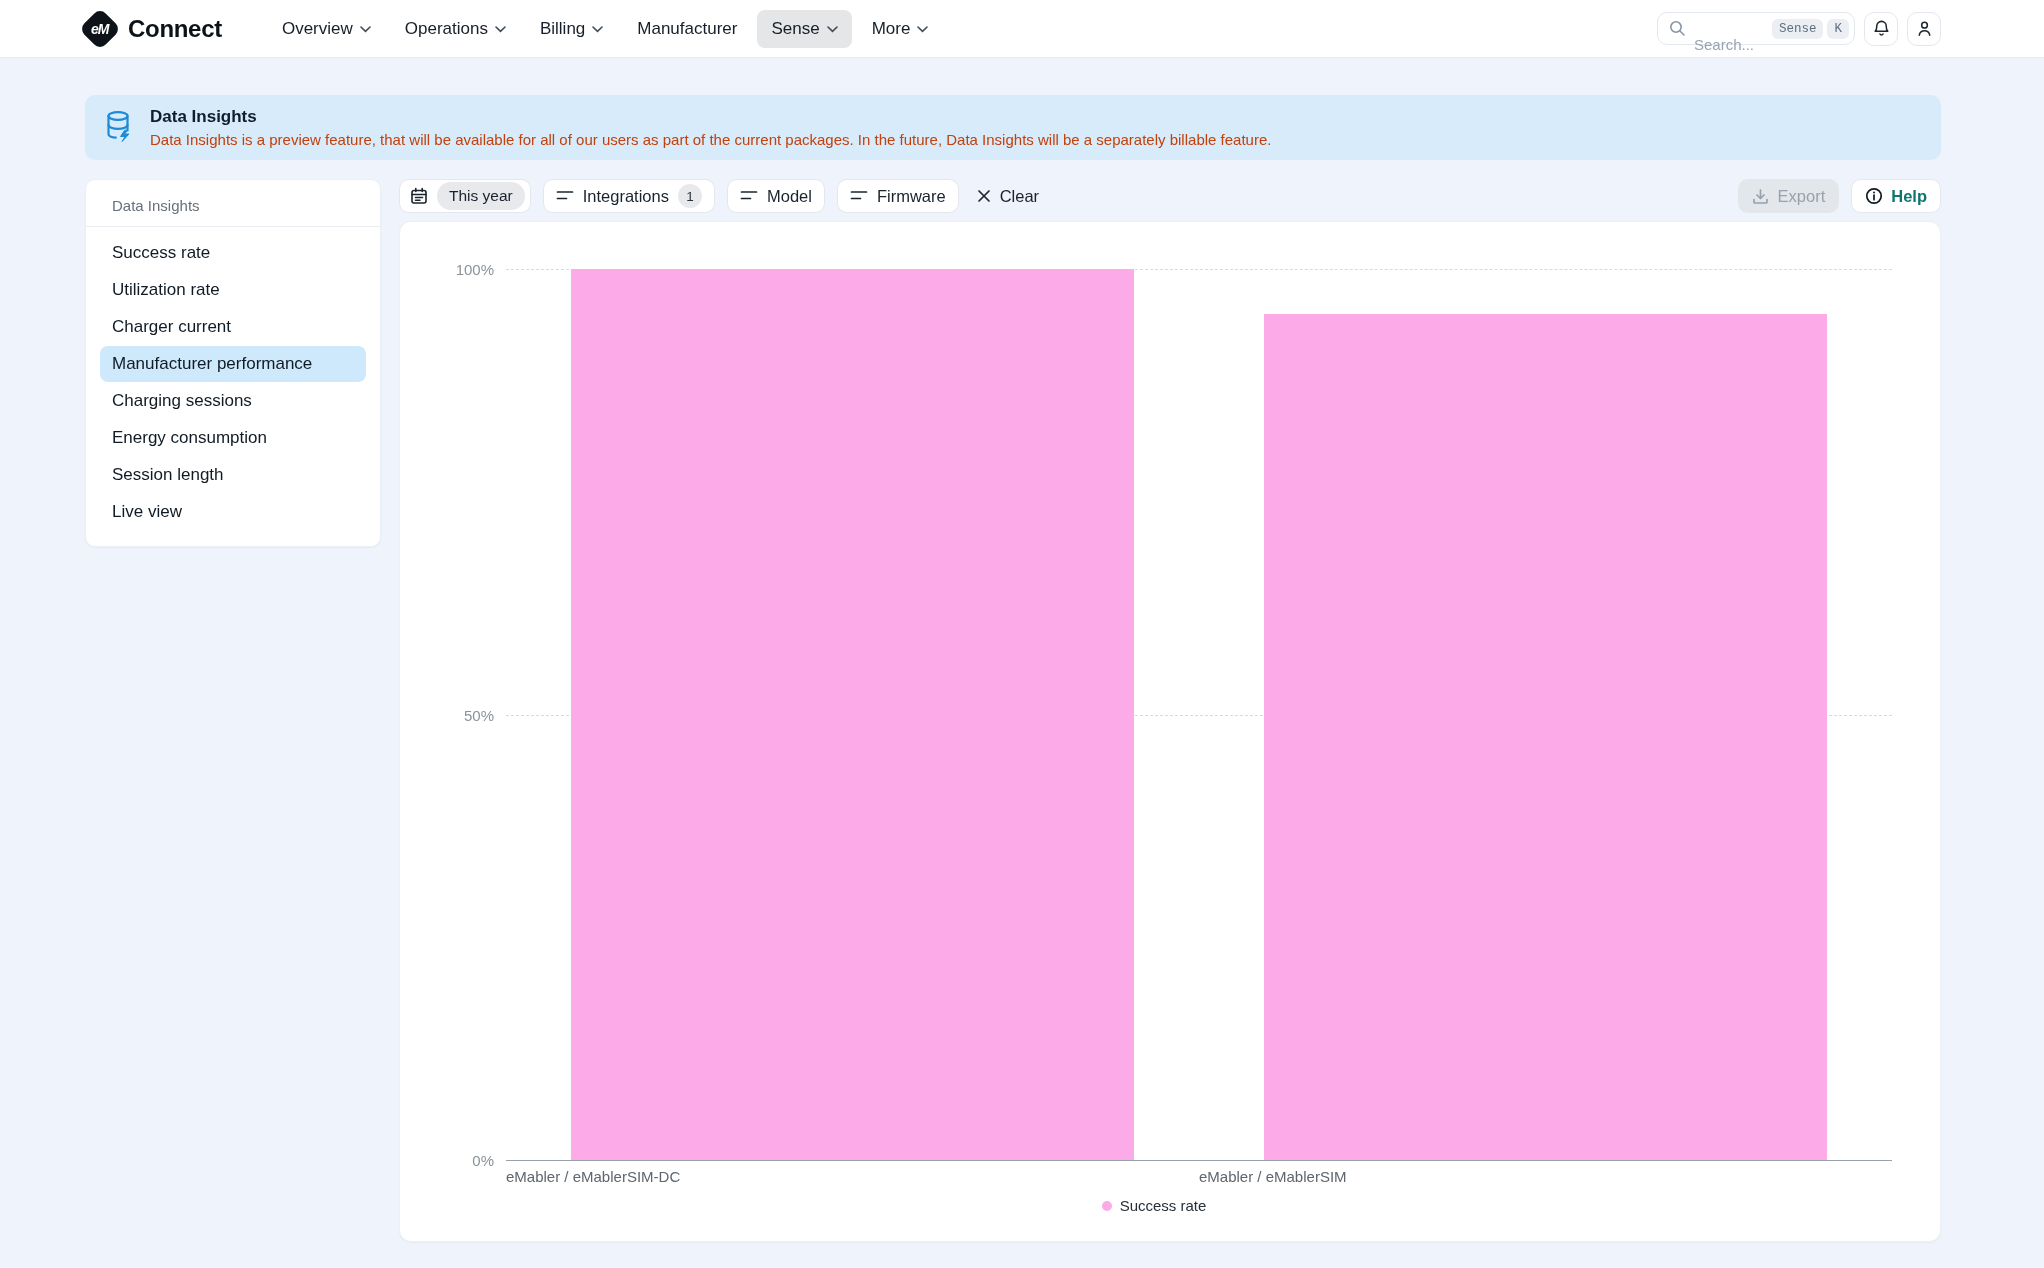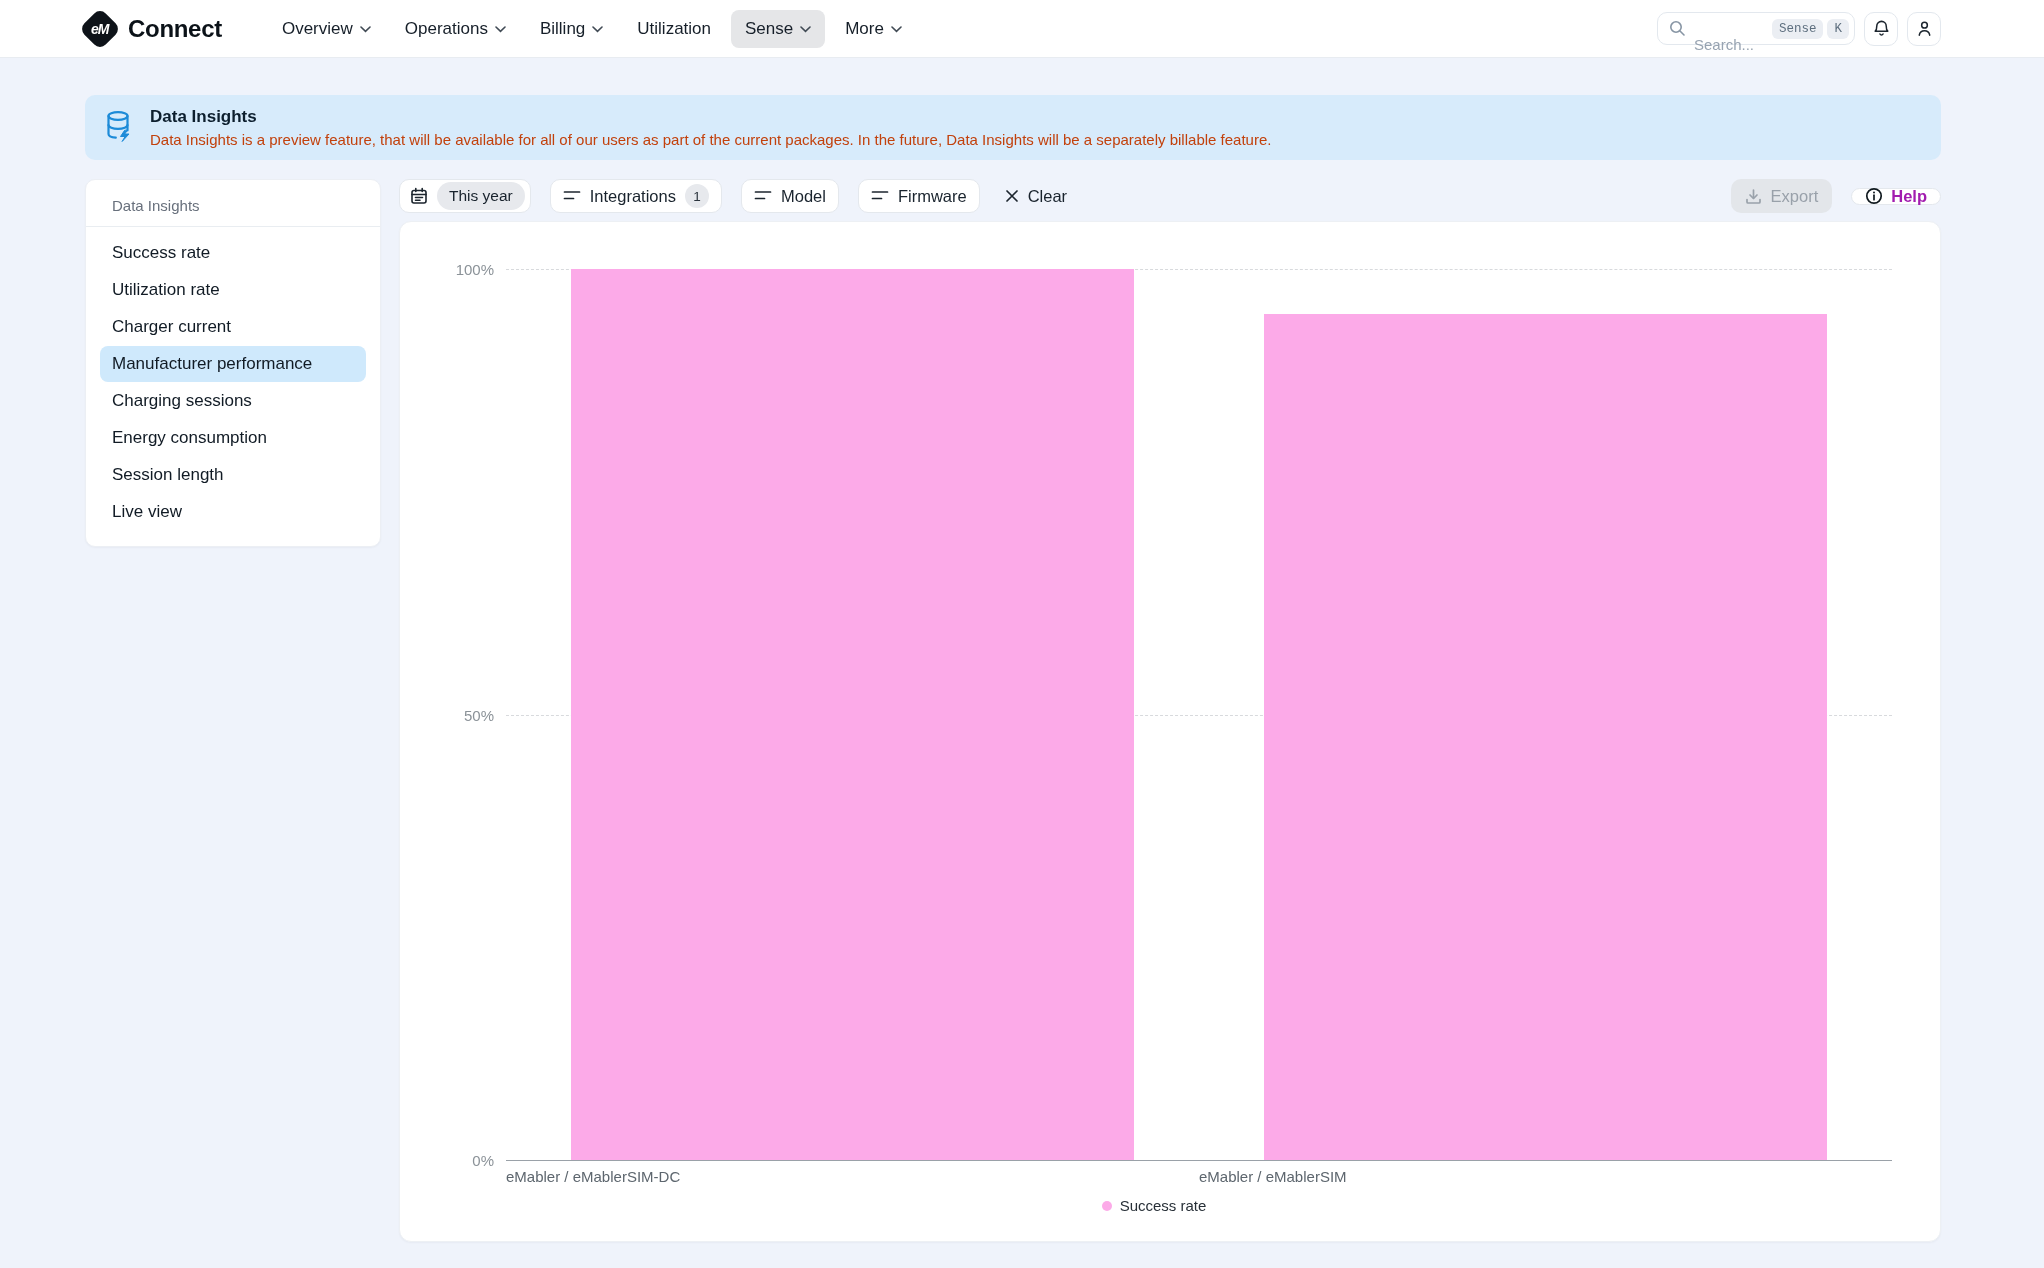--- a/index.html
+++ b/index.html
@@ -30,29 +30,29 @@
 
   
   .content { display:flex; gap:18px; padding:19px 103px 0 85px; align-items:flex-start; }
   .sidebar { width:296px; background:#fff; border:1px solid #eceff4; border-radius:10px; padding:13px 14px 16px; box-shadow:0 1px 2px rgba(16,24,40,.04); }
   .sidebar-header { font-size:15px; color:#68707c; padding:4px 12px 12px; }
   .sidebar-divider { border-top:1px solid #e9edf1; margin:0 -14px 8px; }
   .side-item { font-size:17px; color:#111b25; padding:8px 12px; border-radius:8px; margin-top:1px; cursor:pointer; }
   .side-item.selected { background:#cfe9fc; font-weight:500; }
 
   .main { flex:1; }
-  .filter-row { display:flex; align-items:center; gap:19px; margin-bottom:8px; height:34px; }
+  .filter-row { display:flex; align-items:center; gap:12px; margin-bottom:8px; height:34px; }
   .chip { background:#fff; border:1px solid #e4e8ed; border-radius:10px; height:34px; display:flex; align-items:center; gap:9px; padding:0 12px; font-size:16.5px; font-weight:500; color:#19232d; cursor:pointer; }
   .chip.date { padding:0 5px 0 10px; }
   .date-pill { background:#e7e9ed; border-radius:15px; padding:5px 12px; font-size:15.5px; }
   .count-badge { width:24px; height:24px; border-radius:50%; background:#e7e9ed; display:flex; align-items:center; justify-content:center; font-size:13.5px; color:#2b343d; }
   .clear-btn { display:flex; align-items:center; gap:9px; font-size:16.5px; font-weight:500; color:#19232d; background:none; border:none; padding:0 6px; cursor:pointer; font-family:inherit; }
   .spacer { flex:1; }
   .export-btn { background:#e3e6ea; border:none; border-radius:10px; height:34px; display:flex; align-items:center; gap:9px; padding:0 14px; font-size:16.5px; font-weight:500; color:#99a1aa; font-family:inherit; cursor:default; }
-  .help-btn { background:#fff; border:1px solid #e4e8ed; border-radius:10px; height:17px; display:flex; align-items:center; gap:8px; padding:0 13px; font-size:16.5px; font-weight:700; color:#a21caf; font-family:inherit; cursor:pointer; }
+  .help-btn { background:#fff; border:1px solid #e4e8ed; border-radius:10px; height:34px; display:flex; align-items:center; gap:8px; padding:0 13px; font-size:16.5px; font-weight:700; color:#0f766e; font-family:inherit; cursor:pointer; }
 
   
   .chart-card { background:#fff; border:1px solid #edf0f4; border-radius:12px; box-shadow:0 1px 2px rgba(16,24,40,.04); height:1021px; padding:47px 48px 0 16px; }
   .chart-wrap { display:flex; }
   .y-labels { width:90px; position:relative; height:891px; }
   .y-labels span { position:absolute; right:12px; transform:translateY(-50%); font-size:15px; color:#8b9298; }
   .yt-100 { top:0; } .yt-50 { top:50%; } .yt-0 { top:100%; }
   .plot { flex:1; height:891px; position:relative; }
   .gridline { position:absolute; left:0; right:0; border-top:1.5px dashed #d8dadd; }
   .gl-100 { top:0; } .gl-50 { top:50%; }
@@ -97,21 +97,21 @@
     </div>
     <div class="nav-item">
       <span>Billing</span>
       <span class="chev">
           <svg width="11" height="7" viewBox="0 0 11 7">
             <path d="M1 1l4.5 4.3L10 1" stroke="#404a54" stroke-width="1.6" fill="none" stroke-linecap="round"></path>
           </svg>
         </span>
     </div>
     <div class="nav-item">
-      <span>Utilization</span>
+      <span>Manufacturer</span>
     </div>
     <div class="nav-item active">
       <span>Sense</span>
       <span class="chev">
           <svg width="11" height="7" viewBox="0 0 11 7">
             <path d="M1 1l4.5 4.3L10 1" stroke="#404a54" stroke-width="1.6" fill="none" stroke-linecap="round"></path>
           </svg>
         </span>
     </div>
     <div class="nav-item">

